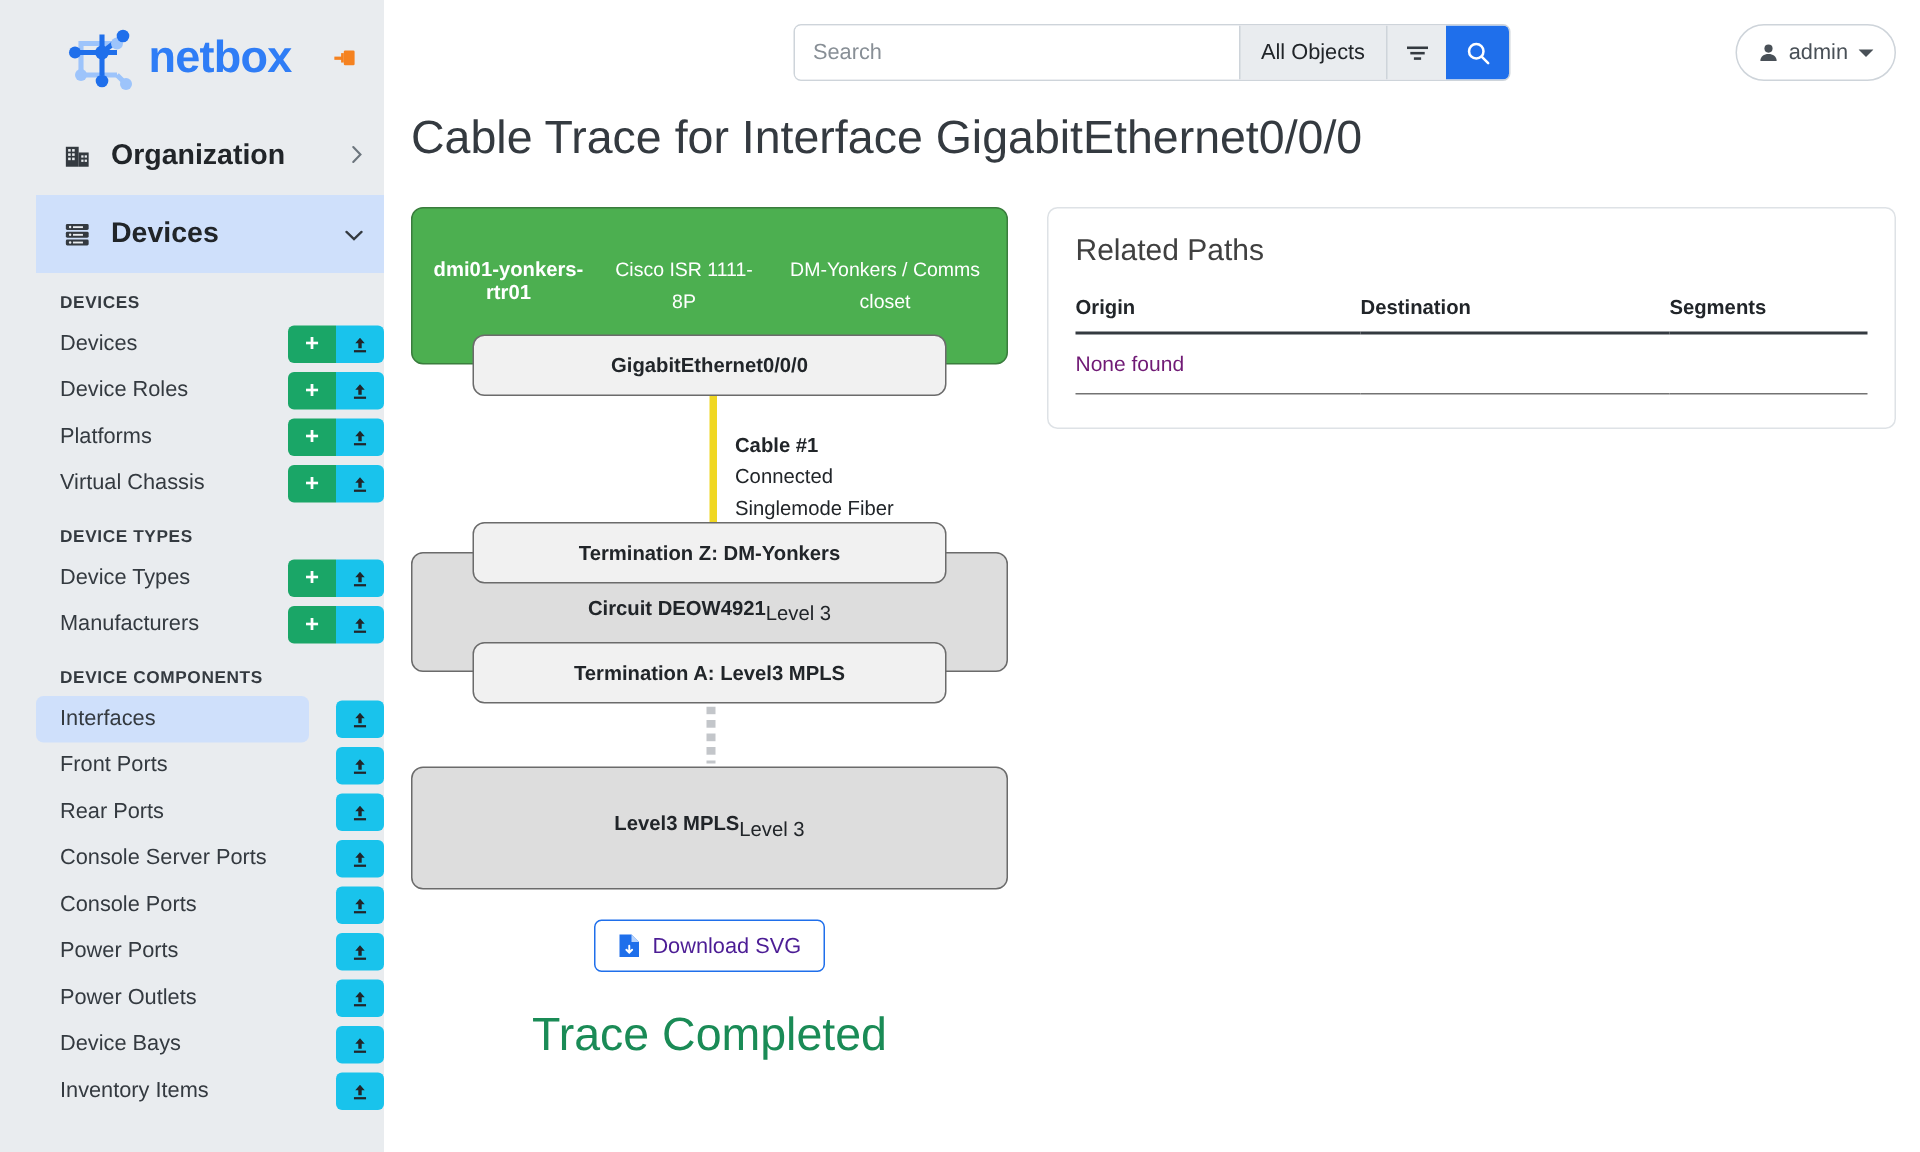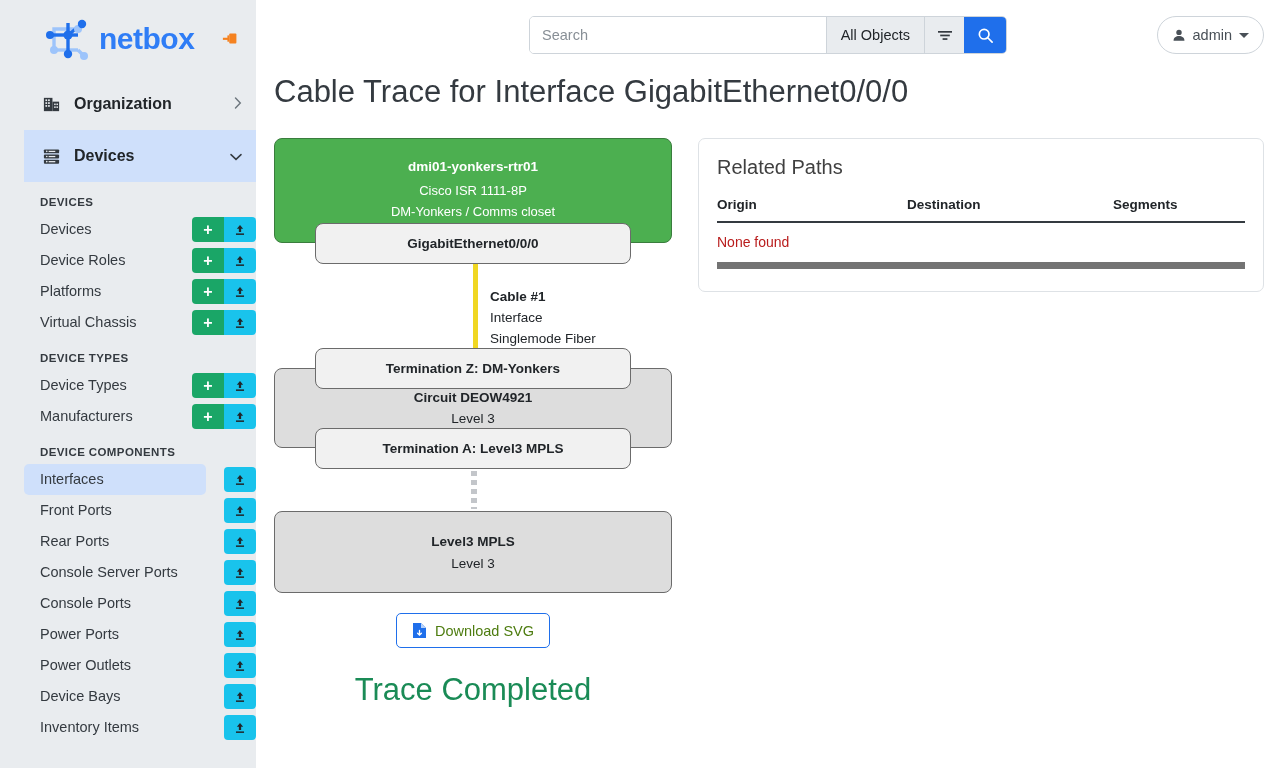--- a/index.html
+++ b/index.html
@@ -35,21 +35,21 @@
   .pin-icon { margin-left: auto; width: 18px; height: 18px; }
 
   .nav-group {
     display: flex; align-items: center;
     height: 52px; padding: 0 14px 0 14px;
     cursor: pointer;
   }
   .nav-group.active { background: #cfe0fb; }
   .nav-group .ng-icon { width: 26px; display: flex; justify-content: center; }
   .nav-group .ng-label {
-    font-size: 16px; font-weight: 700; color: #212529;
+    font-size: 19px; font-weight: 700; color: #212529;
     margin-left: 10px;
   }
   .nav-group .ng-chev { margin-left: auto; color: #6c757d; font-size: 13px; }
 
   .section-head {
     font-size: 11.5px; font-weight: 700; letter-spacing: 0.4px;
     color: #343a40; padding: 14px 0 6px 16px; text-transform: uppercase;
   }
   .nav-item {
     display: flex; align-items: center;
@@ -119,21 +119,21 @@
     font-size: 31px; font-weight: 400; color: #343a40;
     padding: 4px 0 0 18px; margin: 0;
   }
 
   .content { display: flex; padding: 28px 16px 0 18px; gap: 26px; }
 
   
   .trace-col { width: 398px; position: relative; }
   .node-box {
     border-radius: 8px; border: 1px solid #555;
-    display: flex; flex-direction: column;
+    display: flex; flex-direction: row;
     align-items: center; justify-content: center;
     text-align: center;
   }
   .node-device {
     background: #4caf50; border-color: #3a7d3d;
     height: 105px; width: 398px;
     color: #ffffff; position: relative; z-index: 1;
   }
   .node-device .n-title { font-size: 13.5px; font-weight: 700; margin-bottom: 7px; }
   .node-device .n-sub { font-size: 13px; font-weight: 400; line-height: 1.55; }
@@ -175,21 +175,21 @@
     position: absolute; left: 197px; top: 2px;
     width: 6px; height: 38px;
     background-image: linear-gradient(to bottom, #c3c6ca 55%, rgba(0,0,0,0) 0%);
     background-size: 6px 9px; background-repeat: repeat-y;
   }
 
   .dl-wrap { display: flex; justify-content: center; margin-top: 20px; }
   .dl-btn {
     display: flex; align-items: center; gap: 8px;
     border: 1px solid #1f6feb; border-radius: 5px;
-    background: #fff; color: #4d7c0f;
+    background: #fff; color: #4c1d95;
     font-size: 14.5px; padding: 8px 15px; cursor: pointer;
     font-family: "Liberation Sans", sans-serif;
   }
   .trace-status {
     text-align: center; color: #1a8b56;
     font-size: 31px; font-weight: 400; margin-top: 24px;
   }
 
   
   .side-col { flex: 1; }
@@ -198,22 +198,22 @@
     background: #fff; padding: 17px 18px 22px 18px;
     width: 566px;
   }
   .card-title { font-size: 20px; font-weight: 400; color: #404040; margin-bottom: 18px; }
   table.rp { width: 100%; border-collapse: collapse; }
   table.rp th {
     text-align: left; font-size: 13.5px; font-weight: 700; color: #212529;
     padding: 0 0 9px 0; border-bottom: 2px solid #343a40;
   }
   table.rp td {
-    font-size: 14px; color: #b91c1c;
-    padding: 11px 0 12px 0; border-bottom: 7px solid #737373;
+    font-size: 14px; color: #701a75;
+    padding: 11px 0 12px 0; border-bottom: 1px solid #737373;
   }
 </style>
 </head>
 <body>
 
 <div id="app">
 
   <aside class="sidebar">
 
     <div class="brand-row">
@@ -545,21 +545,21 @@
         </div>
 
         <div class="node-box node-term">
           <span>GigabitEthernet0/0/0</span>
         </div>
 
         <div class="cable-seg">
           <div class="cable-line"></div>
           <div class="cable-info">
             <div class="ci-title">Cable #1</div>
-            <div class="ci-line">Interface</div>
+            <div class="ci-line">Connected</div>
             <div class="ci-line">Singlemode Fiber</div>
           </div>
         </div>
 
         <div class="node-box node-term">
           <span>Termination Z: DM-Yonkers</span>
         </div>
 
         <div class="node-box node-circuit">
           <div class="c-title">Circuit DEOW4921</div>

